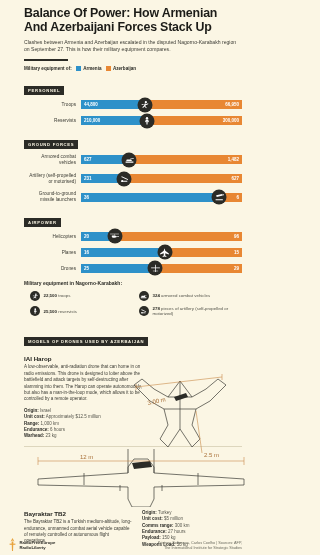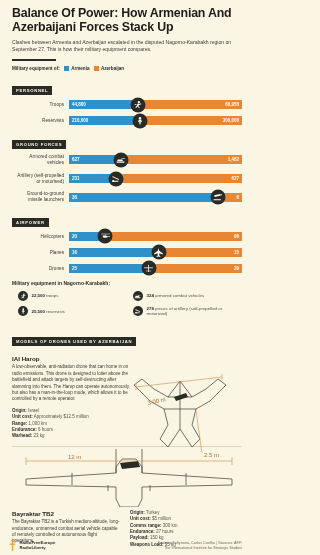--- a/index.html
+++ b/index.html
@@ -4,21 +4,21 @@
 <style>
   html,body{margin:0;padding:0;}
   body{
     width:250px;height:555px;
     background:#fbf6e4;
     font-family:"Liberation Sans",sans-serif;
     color:#2b2b26;
     overflow:hidden;
     position:relative;
   }
-  .wrap{padding:7px 8px 0 12px;box-sizing:border-box;width:250px;}
+  .wrap{padding:7px 8px 0 24px;box-sizing:border-box;width:250px;}
 
   h1{
     font-size:12.4px;line-height:13.6px;margin:0 0 5px 0;
     font-weight:bold;letter-spacing:-0.2px;color:#1c1c18;
   }
   .standfirst{
     font-size:5.1px;line-height:7.2px;margin:0 0 5px 0;color:#3a3a33;
     max-width:224px;
   }
   .rule{width:44px;height:2.6px;background:#2b2b26;margin:0 0 5px 0;}

